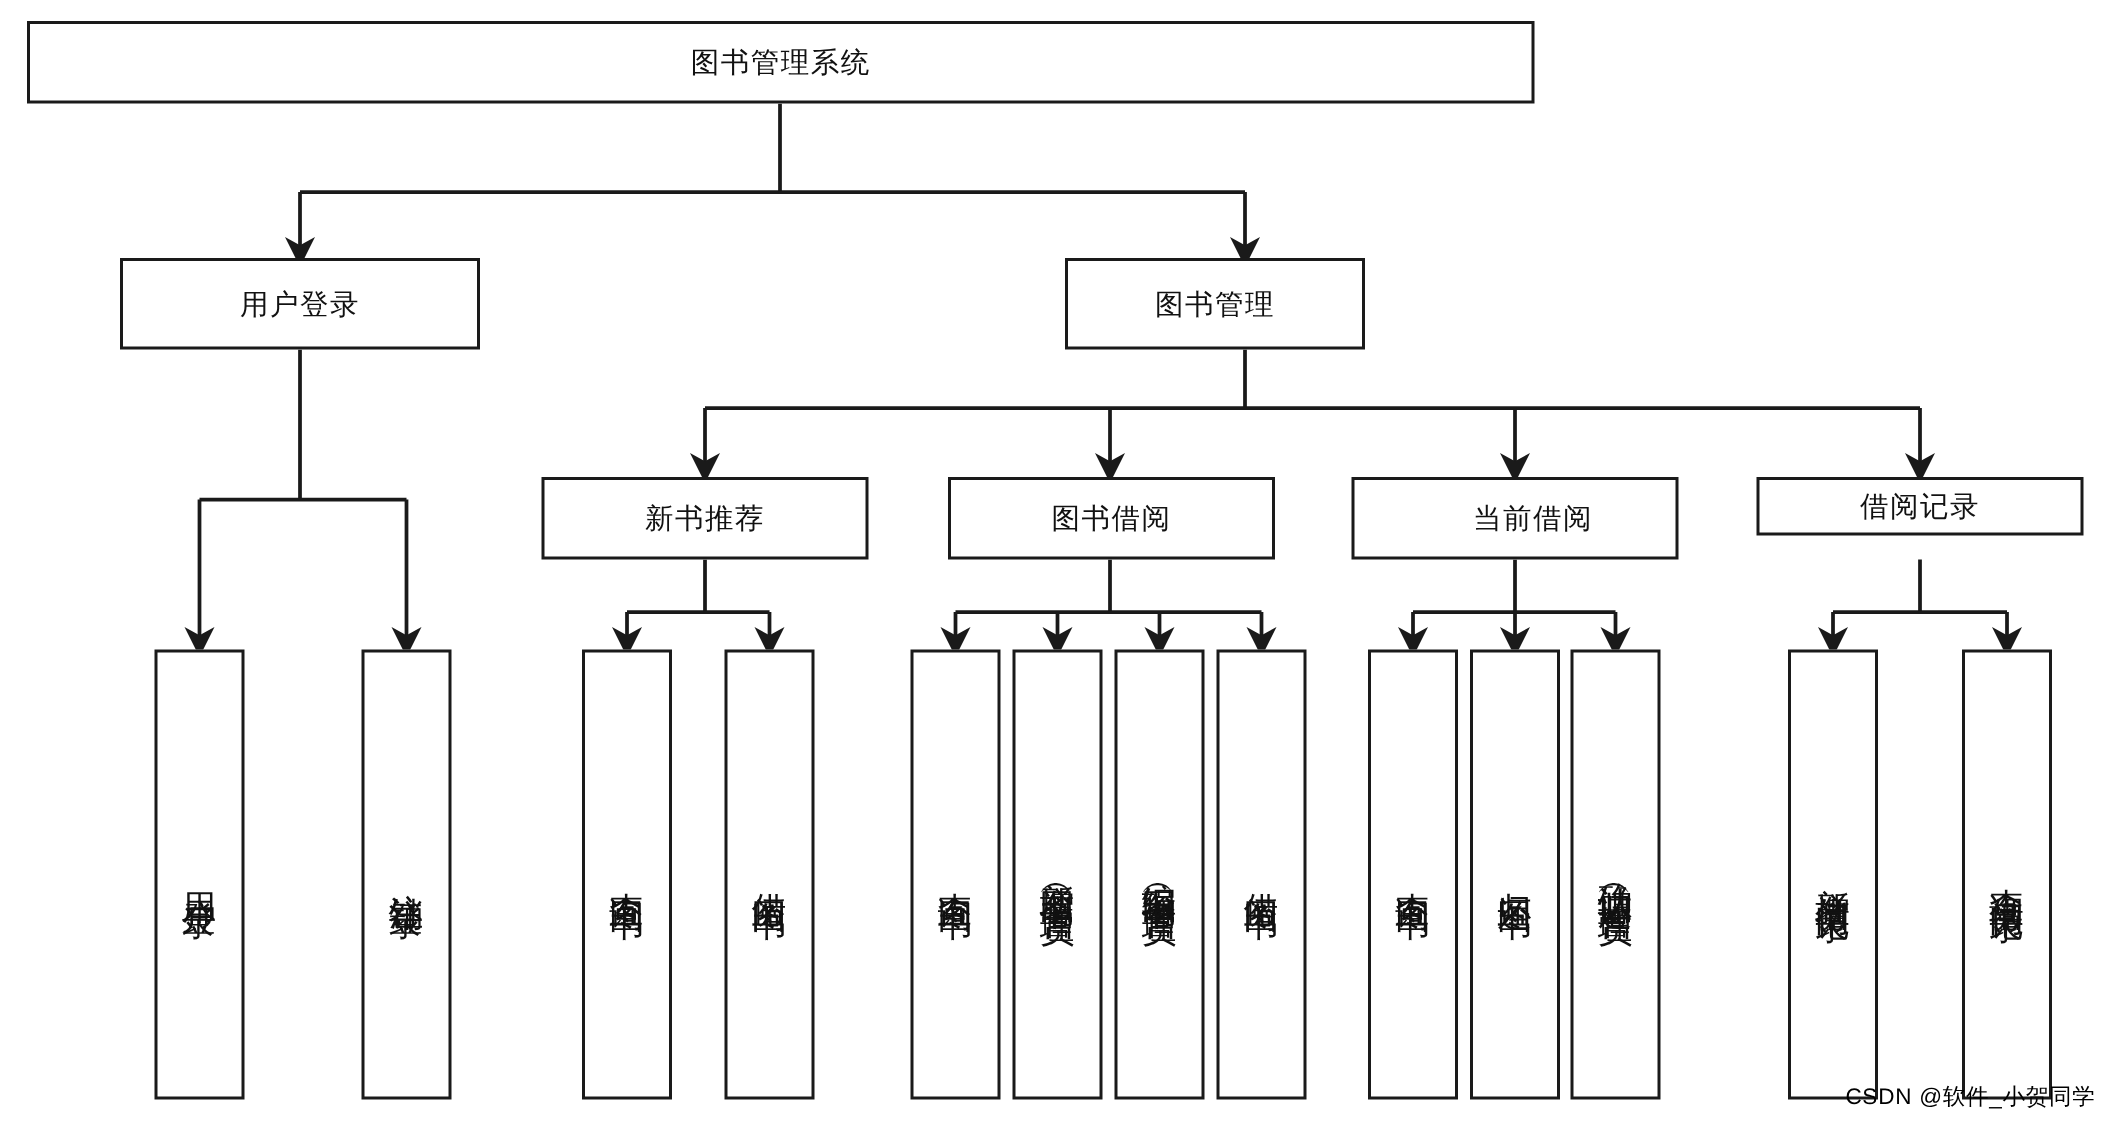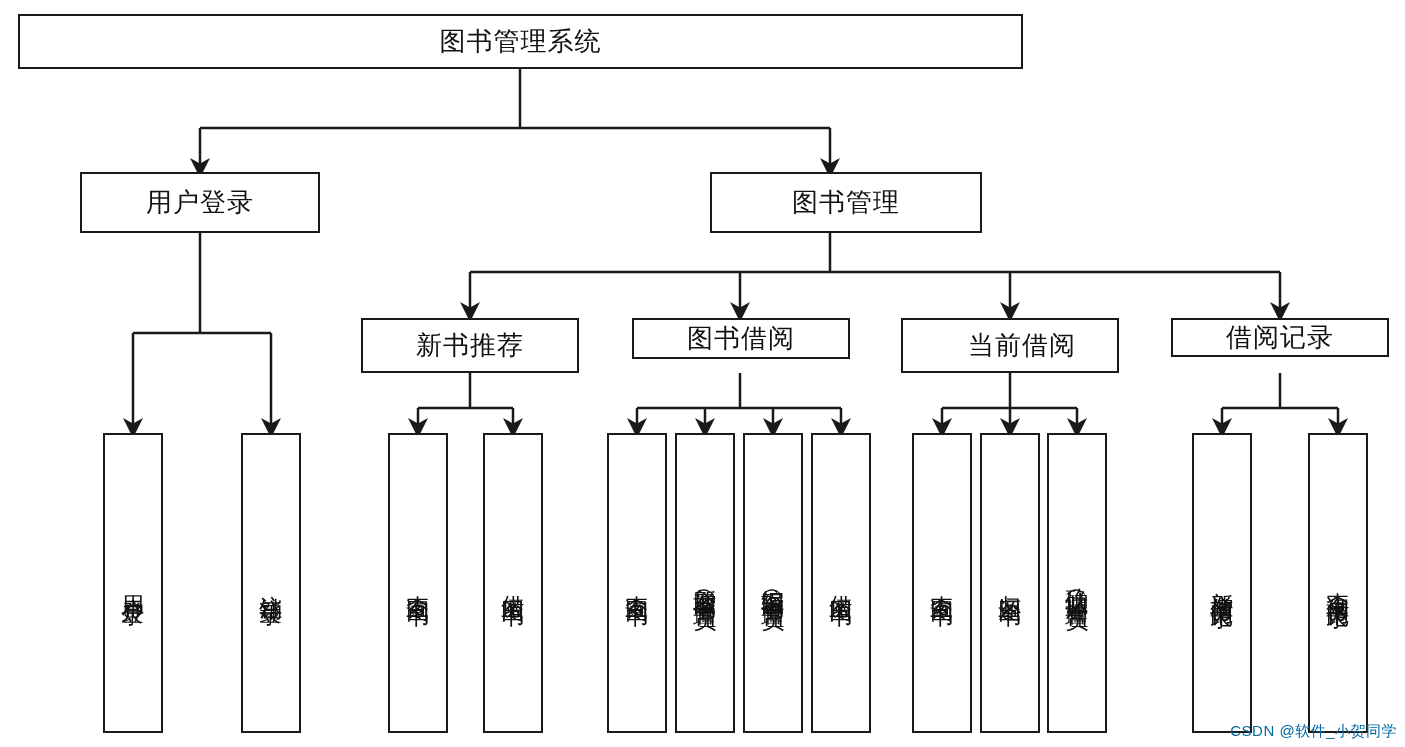--- a/index.html
+++ b/index.html
@@ -29,21 +29,21 @@
     position: absolute;
     box-sizing: border-box;
     border: 2px solid #1a1a1a;
     background: #ffffff;
     display: flex;
     align-items: center;
     justify-content: center;
     color: #111111;
   }
   .node.horiz {
-    font-size: 26px;
+    font-size: 19px;
     letter-spacing: 1px;
   }
   .node.vert {
     writing-mode: vertical-rl;
     text-orientation: upright;
     font-size: 23px;
     letter-spacing: 3px;
     line-height: 1.15;
     padding: 8px 0;
     text-align: center;
@@ -51,21 +51,21 @@
   .node.vert span {
     writing-mode: vertical-rl;
     text-orientation: upright;
     display: block;
   }
   .watermark {
     position: absolute;
     right: 8px;
     bottom: 6px;
     font-size: 15px;
-    color: #0369a1;
+    color: #000000;
     letter-spacing: 0.5px;
     white-space: nowrap;
   }
 </style>
 </head>
 <body>
 
 <div id="stage">
 
   <svg class="lines" viewBox="0 0 1405 747">
@@ -119,29 +119,29 @@
   </svg>
 
   <div class="node horiz" style="left:18px; top:14px; width:1005px; height:55px;">
     <span>图书管理系统</span>
   </div>
 
   <div class="node horiz" style="left:80px; top:172px; width:240px; height:61px;">
     <span>用户登录</span>
   </div>
 
-  <div class="node horiz" style="left:710px; top:172px; width:272px; height:61px;">
+  <div class="node horiz" style="left:710px; top:172px; width:200px; height:61px;">
     <span>图书管理</span>
   </div>
 
   <div class="node horiz" style="left:361px; top:318px; width:218px; height:55px;justify-content:center;">
     <span>新书推荐</span>
   </div>
 
-  <div class="node horiz" style="left:632px; top:318px; width:218px; height:41px;">
+  <div class="node horiz" style="left:632px; top:318px; width:218px; height:55px;">
     <span>图书借阅</span>
   </div>
 
   <div class="node horiz" style="left:901px; top:318px; width:218px; height:55px;padding-left:24px;">
     <span>当前借阅</span>
   </div>
 
   <div class="node horiz" style="left:1171px; top:318px; width:218px; height:39px;">
     <span>借阅记录</span>
   </div>

